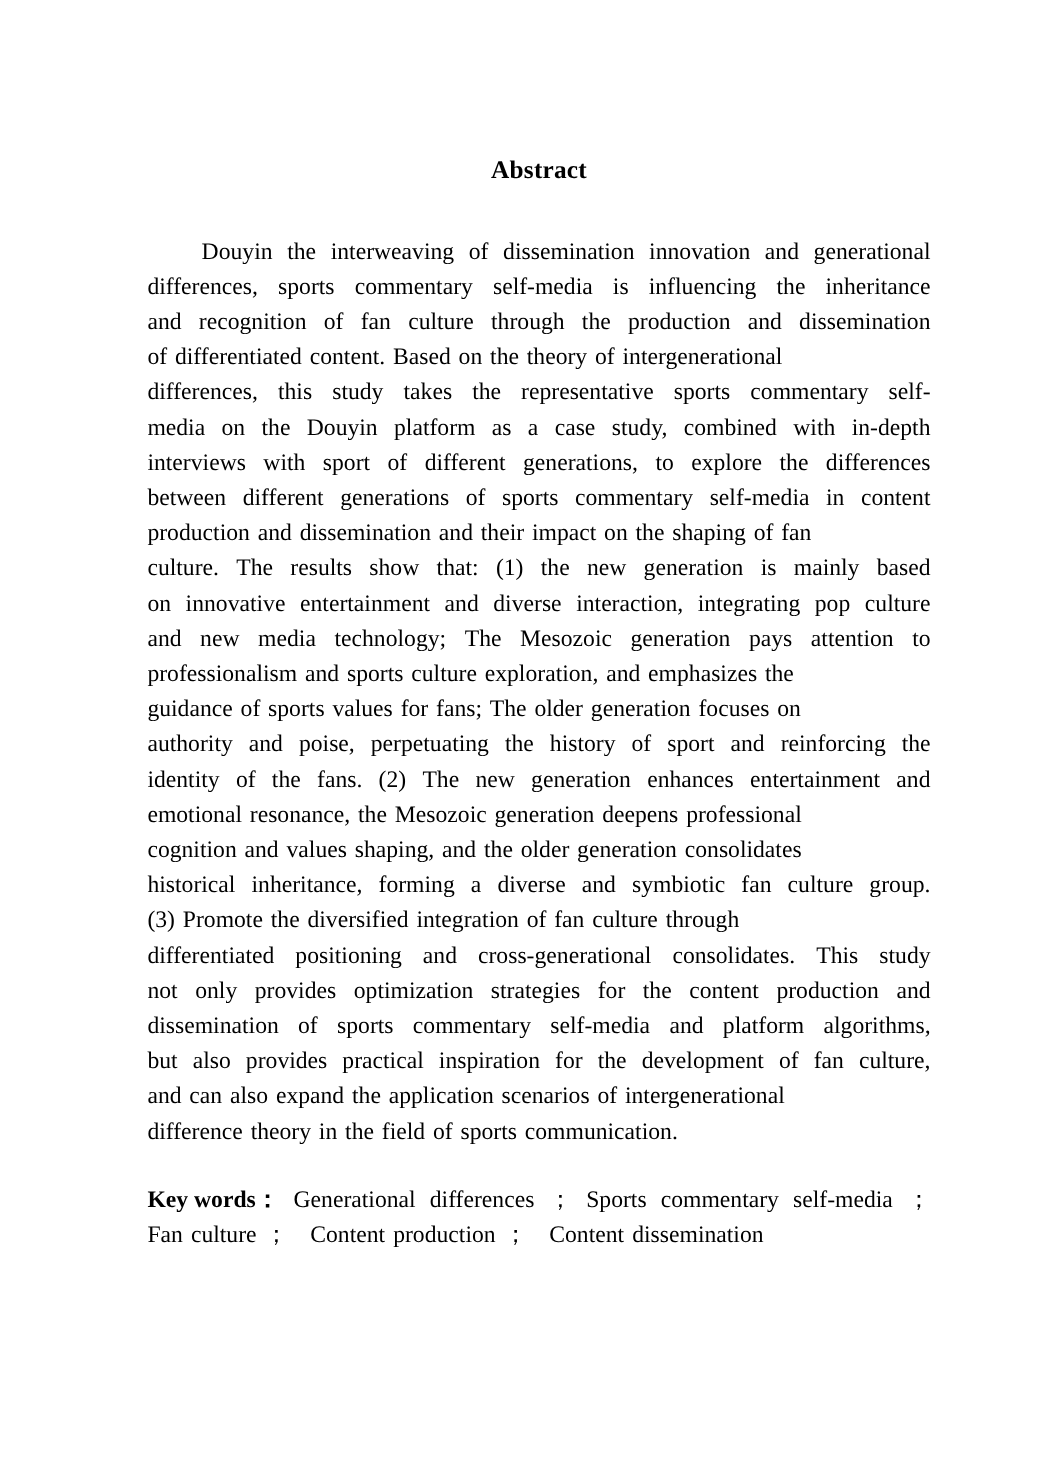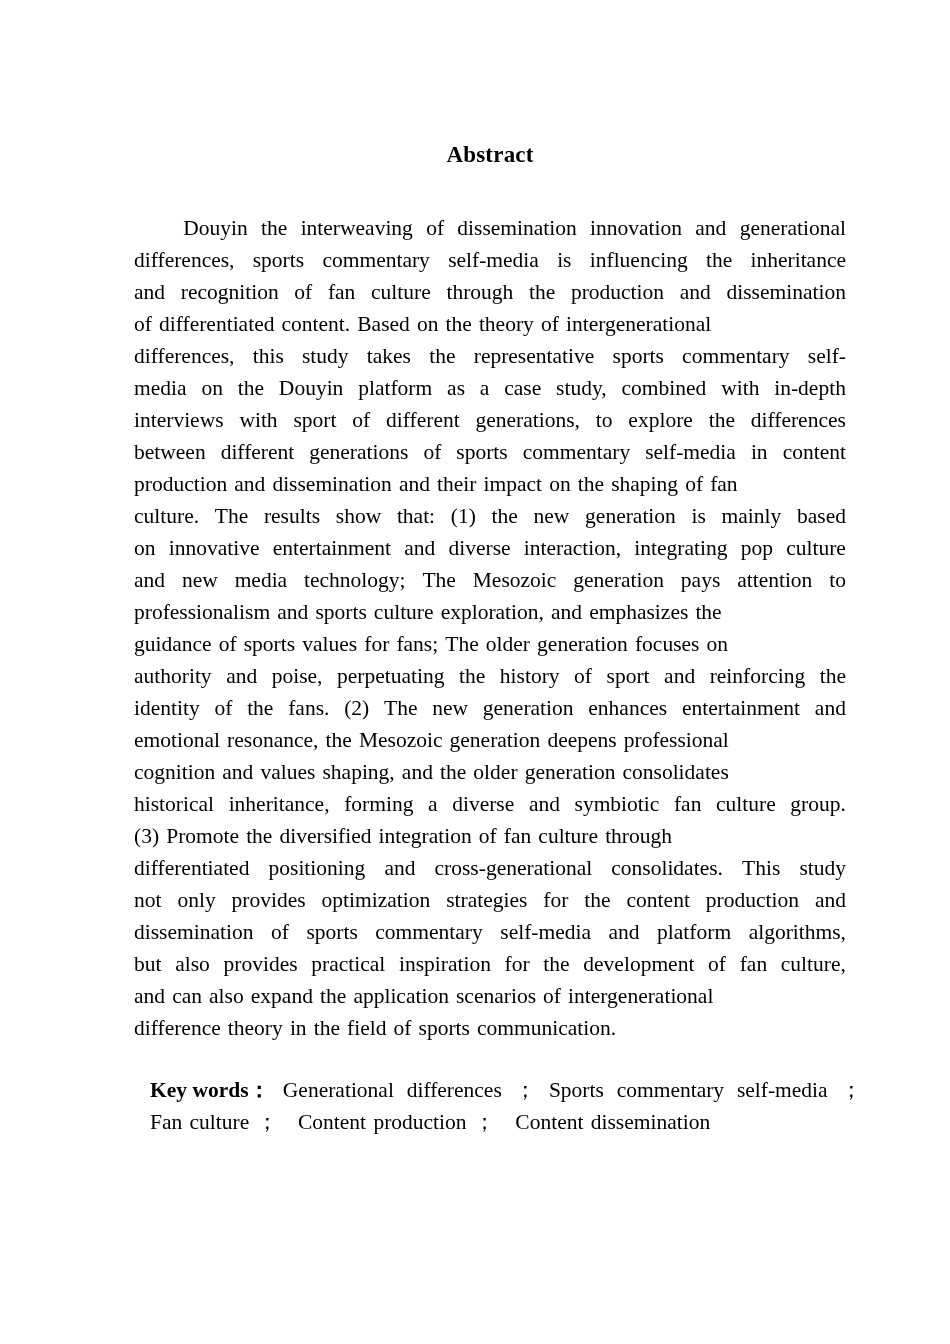--- a/index.html
+++ b/index.html
@@ -65,21 +65,21 @@
   .jline > span {
     white-space: pre;
   }
   .jline .lead-indent {
     width: 36px;
     display: inline-block;
   }
 
   .keywords {
     position: absolute;
-    left: 16px;
+    left: 0;
     top: 1074px;
     width: 712px;
     text-align: center;
   }
   .kw-line {
     display: flex;
     height: 32px;
     align-items: baseline;
     font-size: 21.5px;
     line-height: 32px;

